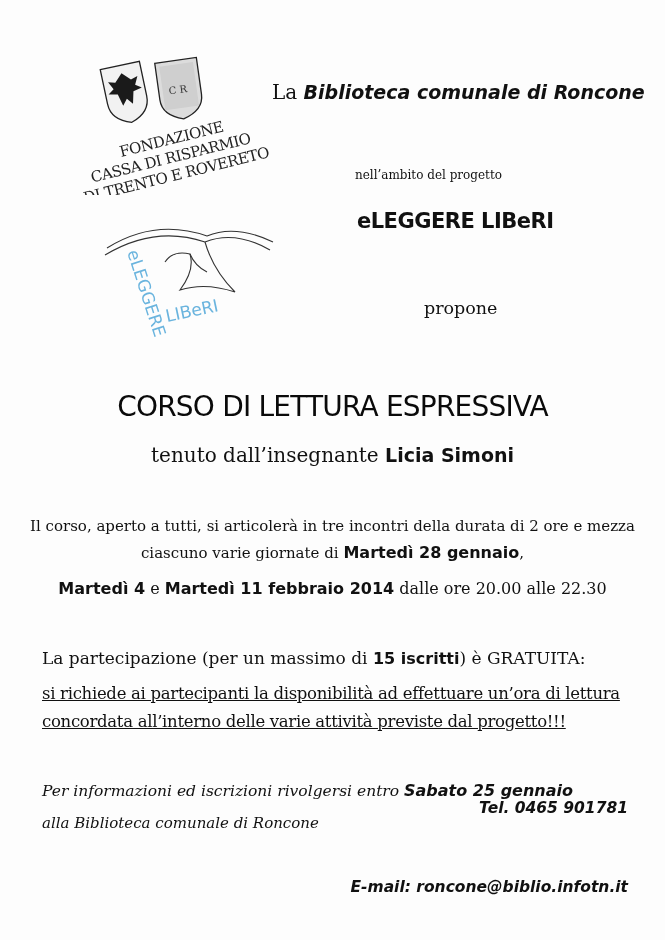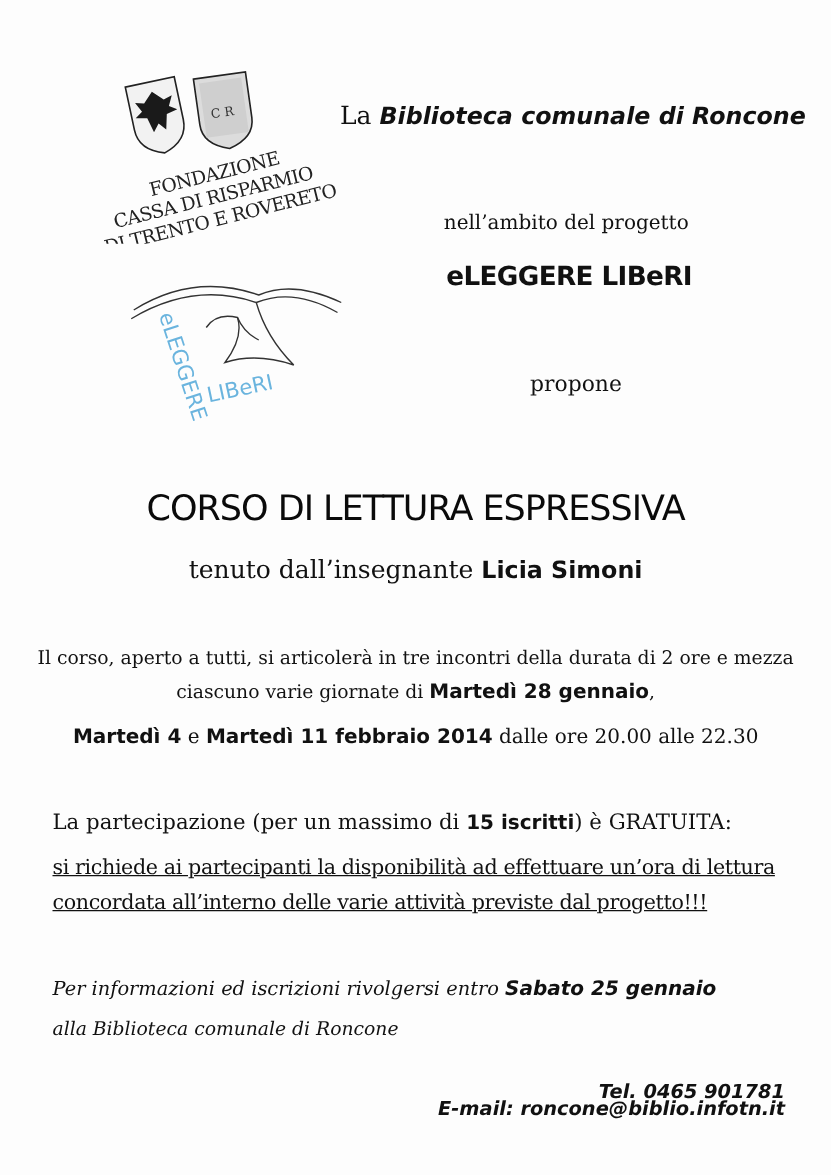--- a/index.html
+++ b/index.html
@@ -14,21 +14,21 @@
     .abs { position: absolute; }
     .center { text-align: center; left: 0; width: 665px; }
 
     
     .logo-fondazione { left: 70px; top: 55px; width: 200px; height: 140px; }
     .logo-eleggere { left: 95px; top: 210px; width: 190px; height: 135px; }
 
     .intro-line { left: 272px; top: 80px; font-size: 20px; white-space: nowrap; }
     .intro-line .it-bold { font-style: italic; font-weight: bold; font-family: "DejaVu Sans", "Liberation Sans", sans-serif; font-size: 19px; }
 
-    .ambito { left: 355px; top: 168px; font-size: 16px; white-space: nowrap; }
+    .ambito { left: 355px; top: 168px; font-size: 12px; white-space: nowrap; }
     .project-name { left: 357px; top: 209px; font-size: 21px; font-weight: bold; font-family: "DejaVu Sans", "Liberation Sans", sans-serif; white-space: nowrap; letter-spacing: -0.5px; text-align: right; }
     .propone { left: 424px; top: 298px; font-size: 17.5px; }
 
     .course-title { top: 390px; font-size: 28px; font-family: "DejaVu Sans", "Liberation Sans", sans-serif; letter-spacing: -0.8px; color: #0a0a0a; }
     .teacher { top: 443px; font-size: 20px; }
     .teacher b { font-family: "DejaVu Sans", "Liberation Sans", sans-serif; font-size: 19px; }
 
     .desc1 { top: 517px; font-size: 15px; }
     .desc2 { top: 543px; font-size: 15px; }
     .desc2 b, .desc3 b { font-family: "DejaVu Sans", "Liberation Sans", sans-serif; font-size: 16px; margin-top: 32px; }
@@ -37,21 +37,21 @@
     .partec { left: 42px; top: 648px; font-size: 17px; white-space: nowrap; }
     .partec b { font-family: "DejaVu Sans", "Liberation Sans", sans-serif; font-size: 16px; }
     .note1, .note2 { left: 42px; font-size: 16.5px; text-decoration: underline; white-space: nowrap; letter-spacing: -0.3px; }
     .note1 { top: 684px; }
     .note2 { top: 712px; }
 
     .info1 { left: 42px; top: 781px; font-size: 15.5px; font-style: italic; white-space: nowrap; }
     .info1 b { font-family: "DejaVu Sans", "Liberation Sans", sans-serif; font-size: 16px; font-style: italic; }
     .info2 { left: 42px; top: 814px; font-size: 15px; font-style: italic; white-space: nowrap; }
 
-    .tel { right: 37px; top: 864px; font-size: 15.5px; font-style: italic; font-weight: bold; font-family: "DejaVu Sans", "Liberation Sans", sans-serif; text-align: center; }
+    .tel { right: 37px; top: 799px; font-size: 15.5px; font-style: italic; font-weight: bold; font-family: "DejaVu Sans", "Liberation Sans", sans-serif; text-align: center; }
     .email { right: 37px; top: 878px; font-size: 15.5px; font-style: italic; font-weight: bold; font-family: "DejaVu Sans", "Liberation Sans", sans-serif; }
   </style>
 </head>
 <body>
 
 <div class="abs logo-fondazione">
   <svg width="200" height="140" viewBox="0 0 200 140">
 
     <g transform="rotate(-12 55 35)">
       <path d="M35 10 L75 10 L75 45 Q75 62 55 68 Q35 62 35 45 Z" fill="#f2f2f2" stroke="#222" stroke-width="1.3"></path>

